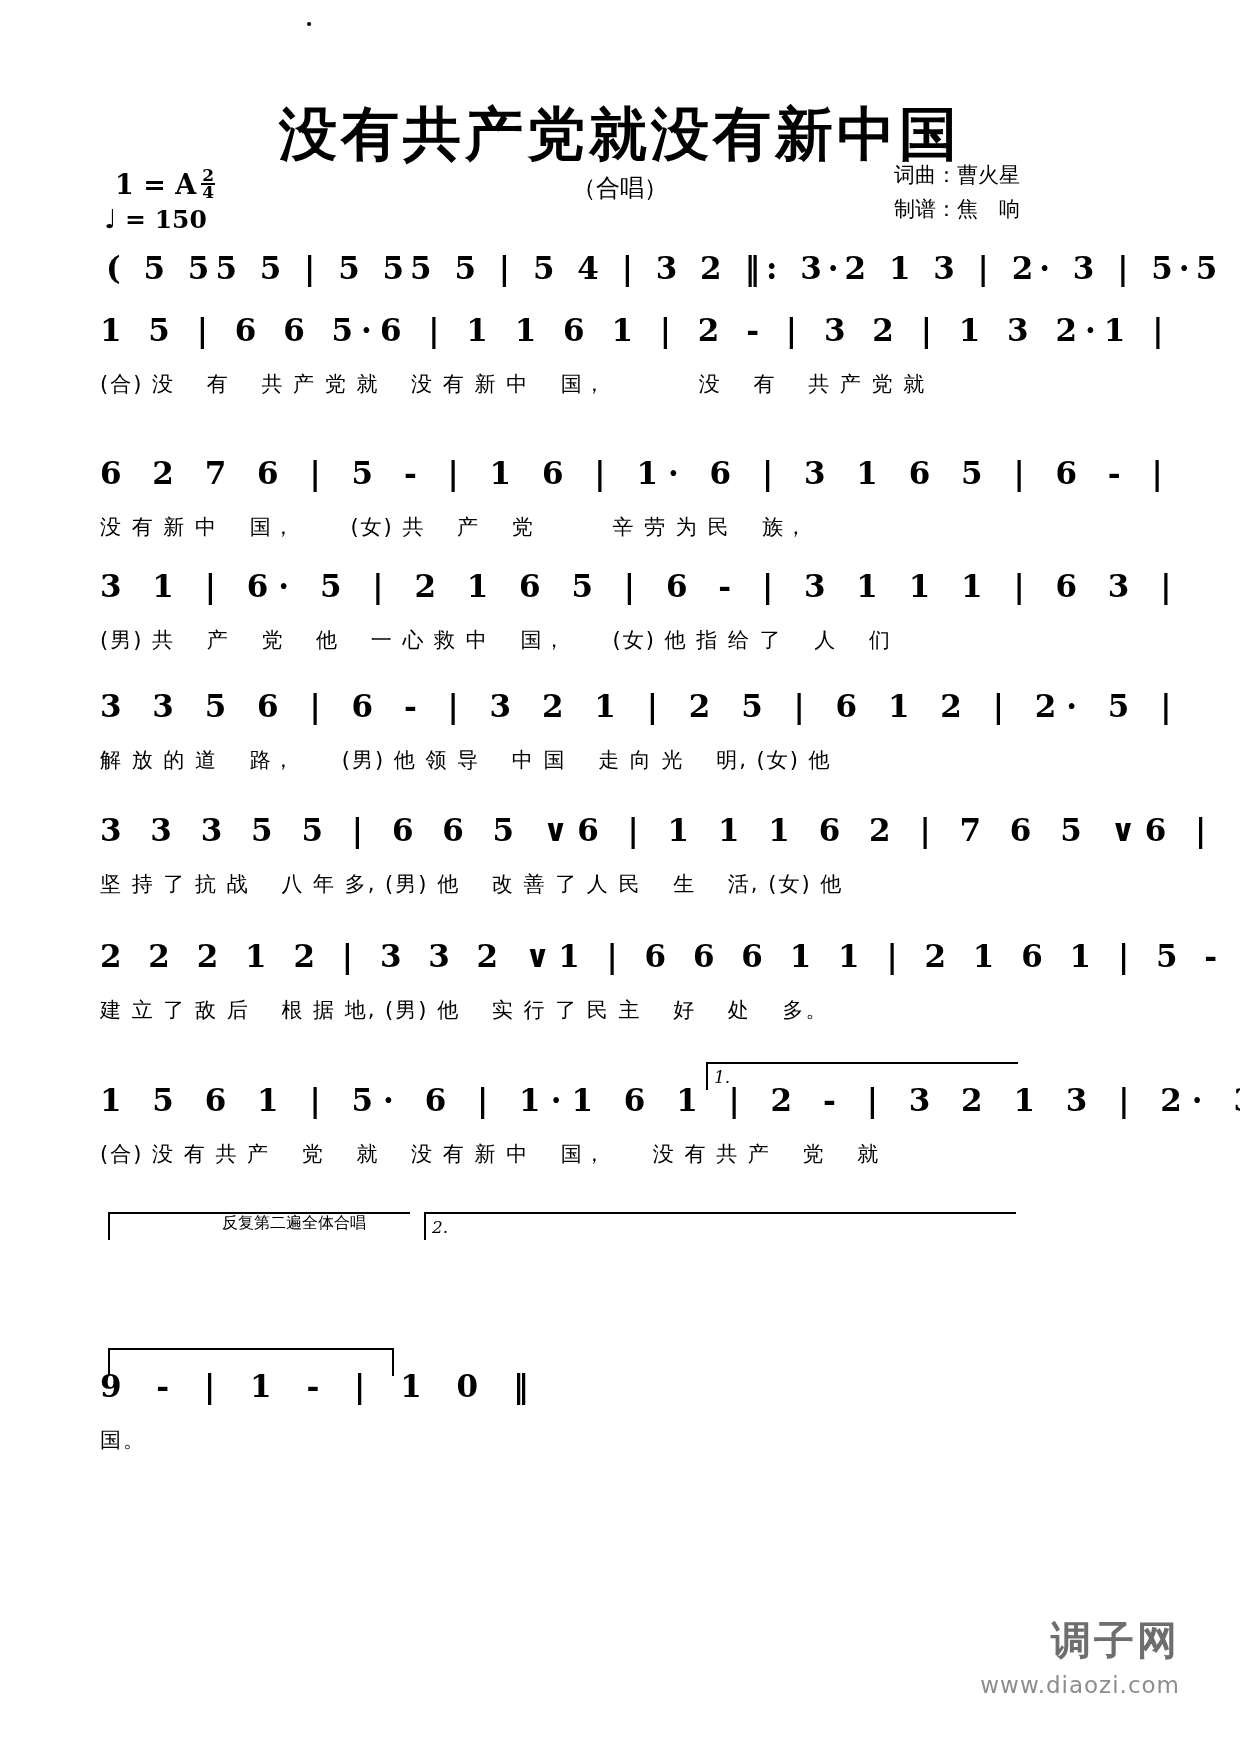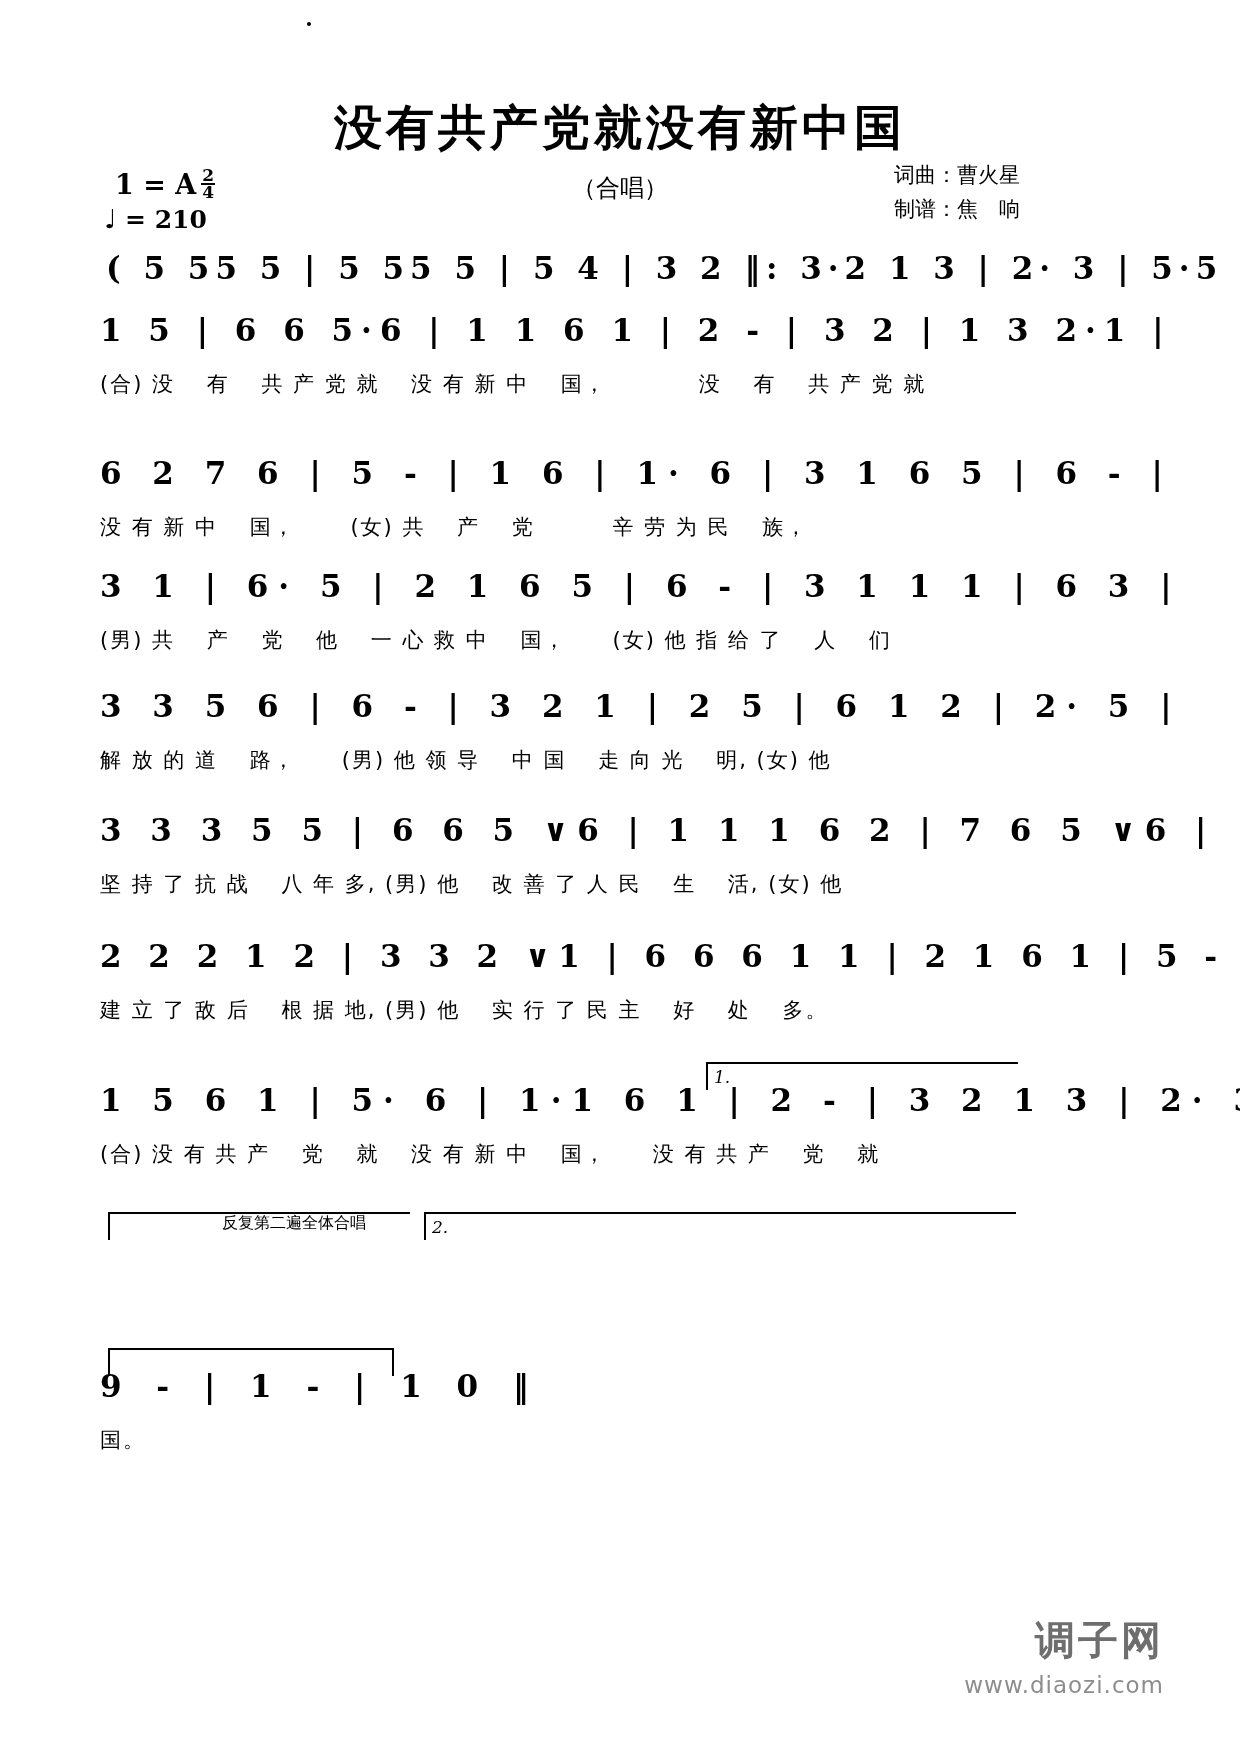--- a/index.html
+++ b/index.html
@@ -30,21 +30,21 @@
     background: #000;
     border-radius: 50%;
   }
   .title {
     position: absolute;
     top: 96px;
     left: 0;
     width: 1240px;
     text-align: center;
     font-family: "DejaVu Serif", serif;
-    font-size: 48px;
+    font-size: 58px;
     font-weight: bold;
     letter-spacing: 4px;
   }
   .subtitle {
     position: absolute;
     top: 172px;
     left: 0;
     width: 1240px;
     text-align: center;
     font-size: 24px;
@@ -127,21 +127,21 @@
     font-size: 17px;
     font-style: italic;
   }
   .volta span {
     position: absolute;
     left: 6px;
     top: 3px;
   }
   .watermark {
     position: absolute;
-    right: 76px;
+    right: 60px;
     bottom: 56px;
     text-align: right;
   }
   .wm-cn {
     font-family: "DejaVu Sans", sans-serif;
     font-size: 40px;
     font-weight: bold;
     color: #6e6e6e;
     letter-spacing: 3px;
   }
@@ -174,21 +174,21 @@
     <div>词曲：曹火星</div>
     <div>制谱：焦　响</div>
   </div>
 
   <div class="keysig">
     <span>1 = A</span><span class="frac"><span class="num">2</span><span class="den">4</span></span>
   </div>
 
   <div class="tempo">
     <span class="qnote">♩</span>
-    <span>= 210</span>
+    <span>= 150</span>
   </div>
 
   <div class="sysrow" style="top:250px;">
     <div class="notes" style="left:106px; letter-spacing:6px;">( 5 55 5 | 5 55 5 | 5    4 | 3    2 ‖: 3·2 1 3 | 2·   3 | 5·5 3 2 | 1  -  )</div>
   </div>
 
   <div class="sysrow" style="top:312px;">
     <div class="notes" style="letter-spacing:8px;">1      5 | 6 6 5·6 | 1 1 6 1 | 2   - | 3    2 | 1 3 2·1 |</div>
     <div class="lyrics" style="letter-spacing:2px;">(合) 没　 有　 共 产 党 就　 没 有 新 中　 国，　　　　没　 有　 共 产 党 就</div>
   </div>

